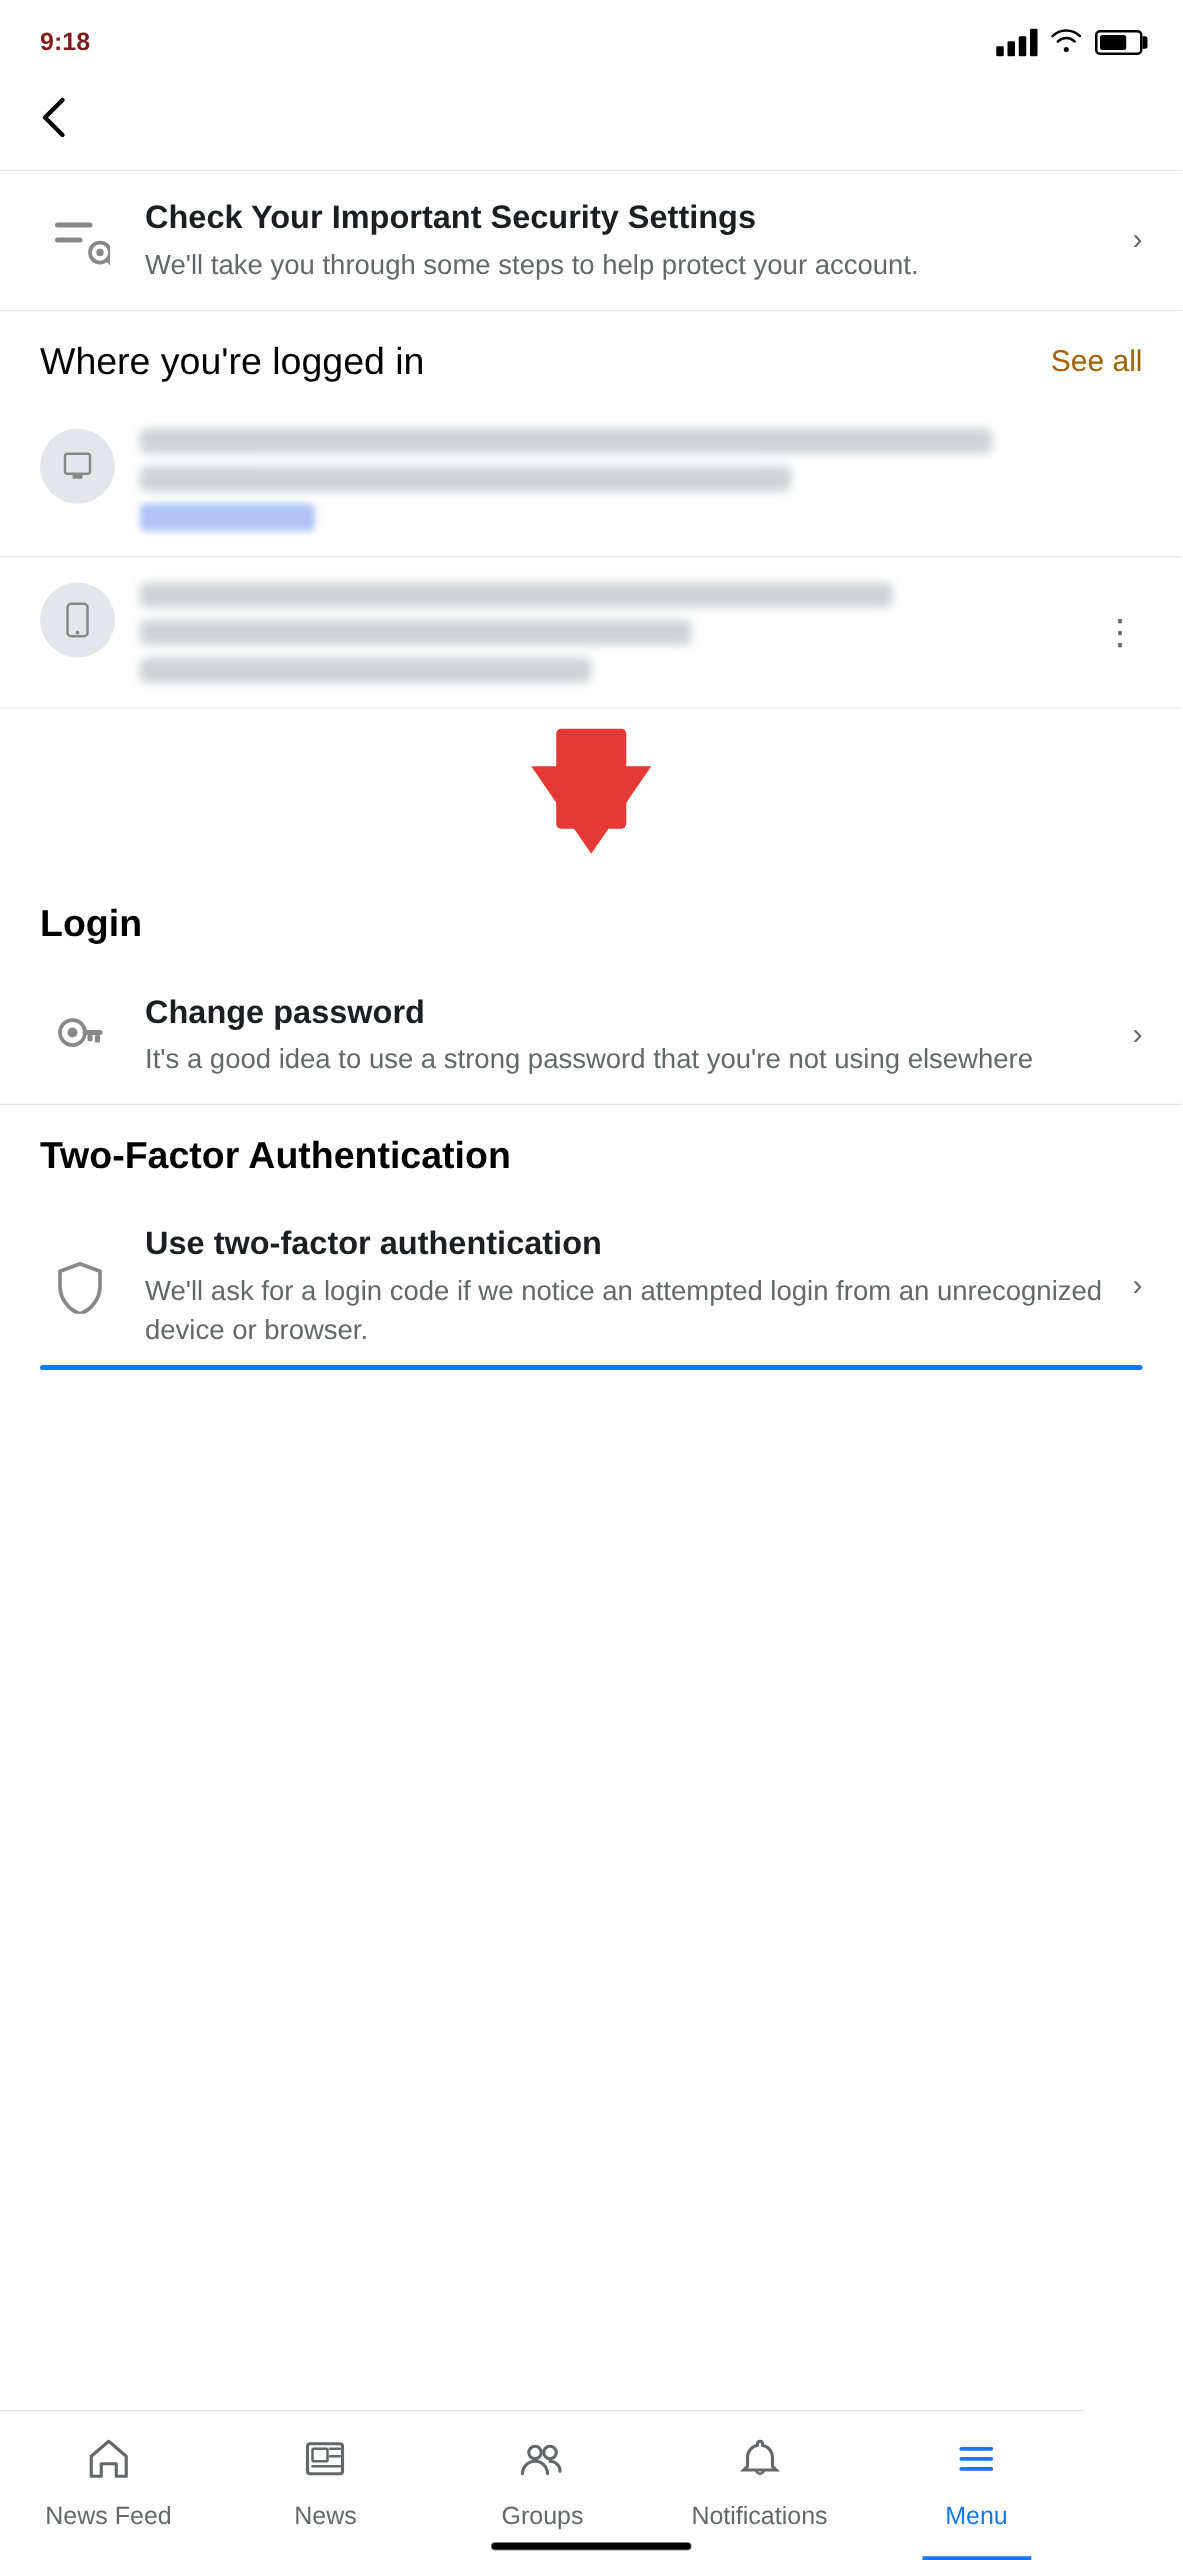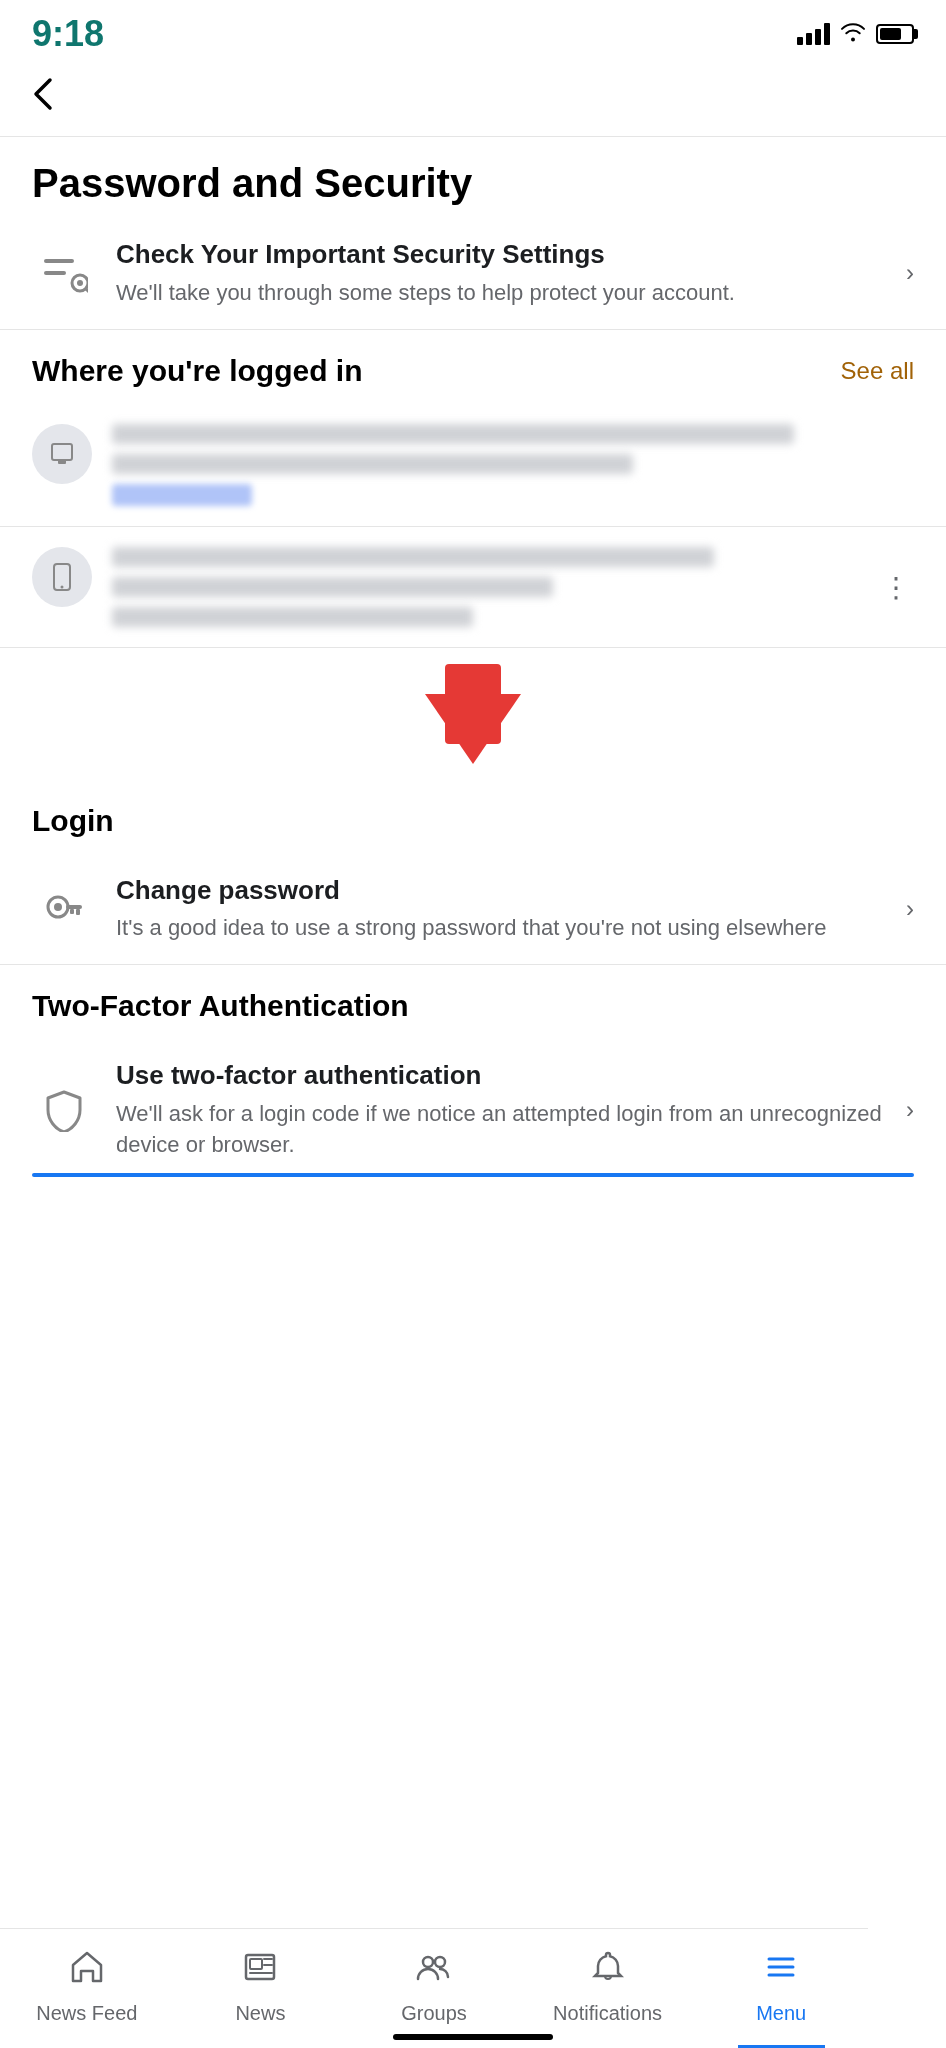--- a/index.html
+++ b/index.html
@@ -15,23 +15,23 @@
 
     
     .status-bar {
       display: flex;
       justify-content: space-between;
       align-items: center;
       padding: 18px 32px 10px 32px;
       height: 60px;
     }
     .status-time {
-      font-size: 36px;
+      font-size: 20px;
       font-weight: 600;
-      color: #0f766e;
+      color: #7f1d1d;
     }
     .status-icons {
       display: flex;
       align-items: center;
       gap: 10px;
     }
     .signal-bars {
       display: flex;
       align-items: flex-end;
       gap: 3px;
@@ -148,21 +148,21 @@
 
     
     .section-header-row {
       display: flex;
       align-items: center;
       justify-content: space-between;
       padding: 24px 32px 16px 32px;
     }
     .section-header-title {
       font-size: 30px;
-      font-weight: 700;
+      font-weight: 400;
       color: #000;
     }
     .section-header-action {
       font-size: 24px;
       color: #a16207;
       cursor: pointer;
     }
 
     
     .session-item {
@@ -350,21 +350,20 @@
   
   <div class="back-btn">
     <svg width="22" height="36" viewBox="0 0 22 36" fill="none">
       <path d="M18 4L4 18L18 32" stroke="#000" stroke-width="3.5" stroke-linecap="round" stroke-linejoin="round"></path>
     </svg>
   </div>
 
   <div class="divider"></div>
 
   
-  <h1 class="page-title">Password and Security</h1>
 
   
 
   <div class="list-item">
     <div class="list-item-icon">
       <svg width="48" height="48" viewBox="0 0 48 48" fill="none">
         <rect x="4" y="10" width="30" height="4" rx="2" fill="#888"></rect>
         <rect x="4" y="22" width="22" height="4" rx="2" fill="#888"></rect>
         <circle cx="40" cy="34" r="8" stroke="#888" stroke-width="3" fill="none"></circle>
         <circle cx="40" cy="34" r="3" fill="#888"></circle>

